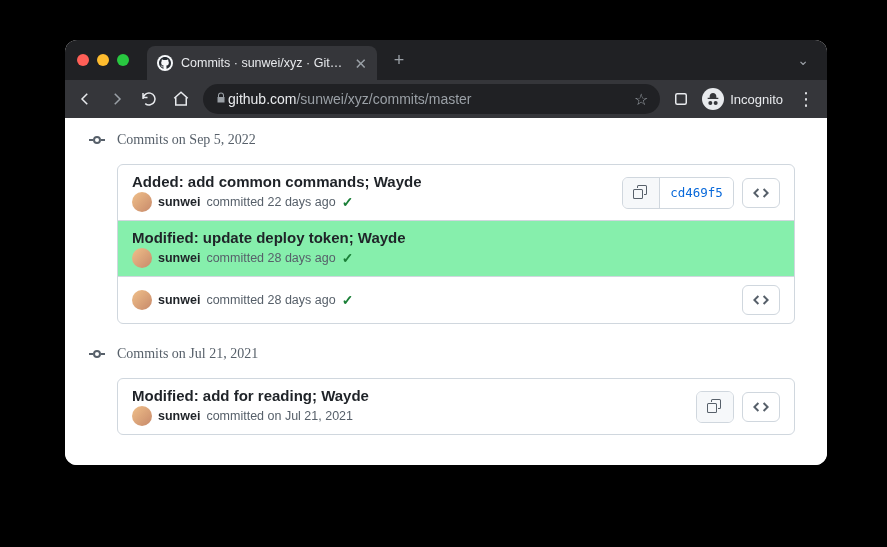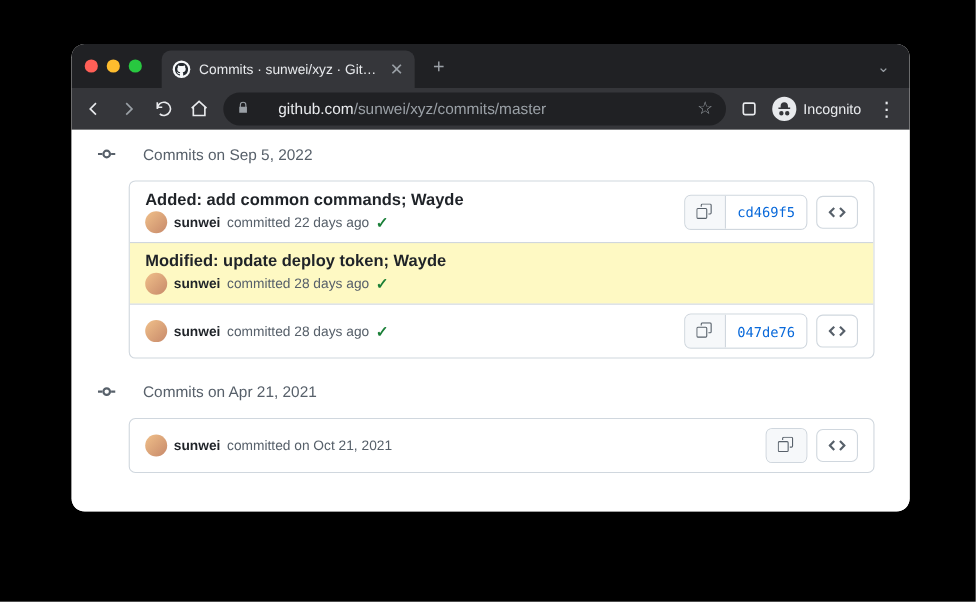--- a/index.html
+++ b/index.html
@@ -80,21 +80,21 @@
   .nav-icn.enabled { color:#e8eaed; }
   .nav-icn svg { width:18px; height:18px; stroke:currentColor; fill:none; stroke-width:2; }
   .omnibox {
     flex:1;
     background: #202124;
     border-radius: 16px;
     height: 30px;
     display:flex;
     align-items:center;
     padding: 0 12px;
-    gap: 26px;
+    gap: 1px;
     color: #e8eaed;
     font-size: 14px;
   }
   .omnibox .lock { color:#9aa0a6; font-size:12px; }
   .omnibox .url { flex:1; white-space:nowrap; overflow:hidden; }
   .omnibox .url .domain { color:#e8eaed; }
   .omnibox .url .path { color:#9aa0a6; }
   .omnibox .star { color:#9aa0a6; font-size:16px; cursor:pointer; }
   .ext-icn { width:18px; height:18px; color:#e8eaed; display:flex;align-items:center;justify-content:center; }
   .incognito {
@@ -116,23 +116,24 @@
     padding-right: 16px;
   }
   .content::-webkit-scrollbar { width:14px; }
   .content::-webkit-scrollbar-track { background:#fff; }
   .content::-webkit-scrollbar-thumb { background:#c1c1c1; border-radius:7px; border:3px solid #fff; }
   .timeline {
     padding: 8px 16px 16px 24px;
   }
   .group { margin-bottom: 16px; position:relative; }
   .group-header {
-    display:flex; align-items:flex-end; gap:25px;
+    display:flex; align-items:flex-end; gap:12px;
     color:#57606a; font-size:14px;
     padding: 6px 0;
+    font-family: Liberation Serif, serif;
   }
   .group-header .timeline-badge {
     width:16px;height:16px;
     display:flex;align-items:center;justify-content:center;
   }
   .group-header .timeline-badge svg { width:16px;height:16px; fill:none; stroke:#57606a; stroke-width:2; }
   .commit-list {
     margin-left: 28px;
     margin-top: 10px;
     border:1px solid #d0d7de;
@@ -140,21 +141,21 @@
     overflow:hidden;
   }
   .commit-row {
     display:flex;
     align-items:center;
     justify-content:space-between;
     padding: 8px 14px;
     border-top:1px solid #d0d7de;
   }
   .commit-row:first-child { border-top:none; }
-  .commit-row.accent { background:#fef9c3; }
+  .commit-row.accent { background:#86efac; }
   .commit-info { flex:1; min-width:0; }
   .commit-title {
     font-size:15px; font-weight:600; color:#1f2328;
     margin-bottom:2px;
     white-space:nowrap; overflow:hidden; text-overflow:ellipsis;
   }
   .commit-meta {
     display:flex; align-items:center; gap:6px;
     font-size:12.5px; color:#57606a;
   }
@@ -330,56 +331,48 @@
             <div class="commit-row">
               <div class="commit-info">
       <div class="commit-meta">
         <span class="avatar"></span>
         <span class="author">sunwei</span>
         <span>committed 28 days ago</span>
         <span class="check">✓</span>
       </div>
               </div>
               <div class="commit-actions">
-      <div class="btn-group">
-        <div class="btn">
-          <svg viewBox="0 0 16 16">
-                      <path d="M0 5.5A1.5 1.5 0 011.5 4h7A1.5 1.5 0 0110 5.5v7A1.5 1.5 0 018.5 14h-7A1.5 1.5 0 010 12.5v-7zM1.5 5a.5.5 0 00-.5.5v7c0 .28.22.5.5.5h7a.5.5 0 00.5-.5v-7a.5.5 0 00-.5-.5h-7z"></path>
-                      <path d="M4 1.5A1.5 1.5 0 015.5 0h7A1.5 1.5 0 0114 1.5v7A1.5 1.5 0 0112.5 10H11V9h1.5a.5.5 0 00.5-.5v-7a.5.5 0 00-.5-.5h-7a.5.5 0 00-.5.5V3H4V1.5z"></path>
-                    </svg>
-        </div>
-        <div class="btn sha">047de76</div>
-      </div>
       <div class="btn single code">
         <svg viewBox="0 0 16 16">
                     <path d="M4.7 3.3L0 8l4.7 4.7 1.4-1.4L2.8 8l3.3-3.3-1.4-1.4zm6.6 0l-1.4 1.4L13.2 8l-3.3 3.3 1.4 1.4L16 8l-4.7-4.7z"></path>
                   </svg>
       </div>
               </div>
             </div>
           </div>
         </div>
         <div class="group">
           <div class="group-header">
     <span class="timeline-badge">
       <svg viewBox="0 0 16 16">
                 <circle cx="8" cy="8" r="3"></circle>
                 <line x1="0" y1="8" x2="4" y2="8"></line>
                 <line x1="12" y1="8" x2="16" y2="8"></line>
               </svg>
     </span>
-    <span>Commits on Apr 21, 2021</span>
+    <span>Commits on Jul 21, 2021</span>
           </div>
           <div class="commit-list">
             <div class="commit-row">
               <div class="commit-info">
+      <div class="commit-title">Modified: add for reading; Wayde</div>
       <div class="commit-meta">
         <span class="avatar"></span>
         <span class="author">sunwei</span>
-        <span>committed on Oct 21, 2021</span>
+        <span>committed on Jul 21, 2021</span>
 
       </div>
               </div>
               <div class="commit-actions">
       <div class="btn-group">
         <div class="btn">
           <svg viewBox="0 0 16 16">
                       <path d="M0 5.5A1.5 1.5 0 011.5 4h7A1.5 1.5 0 0110 5.5v7A1.5 1.5 0 018.5 14h-7A1.5 1.5 0 010 12.5v-7zM1.5 5a.5.5 0 00-.5.5v7c0 .28.22.5.5.5h7a.5.5 0 00.5-.5v-7a.5.5 0 00-.5-.5h-7z"></path>
                       <path d="M4 1.5A1.5 1.5 0 015.5 0h7A1.5 1.5 0 0114 1.5v7A1.5 1.5 0 0112.5 10H11V9h1.5a.5.5 0 00.5-.5v-7a.5.5 0 00-.5-.5h-7a.5.5 0 00-.5.5V3H4V1.5z"></path>
                     </svg>

